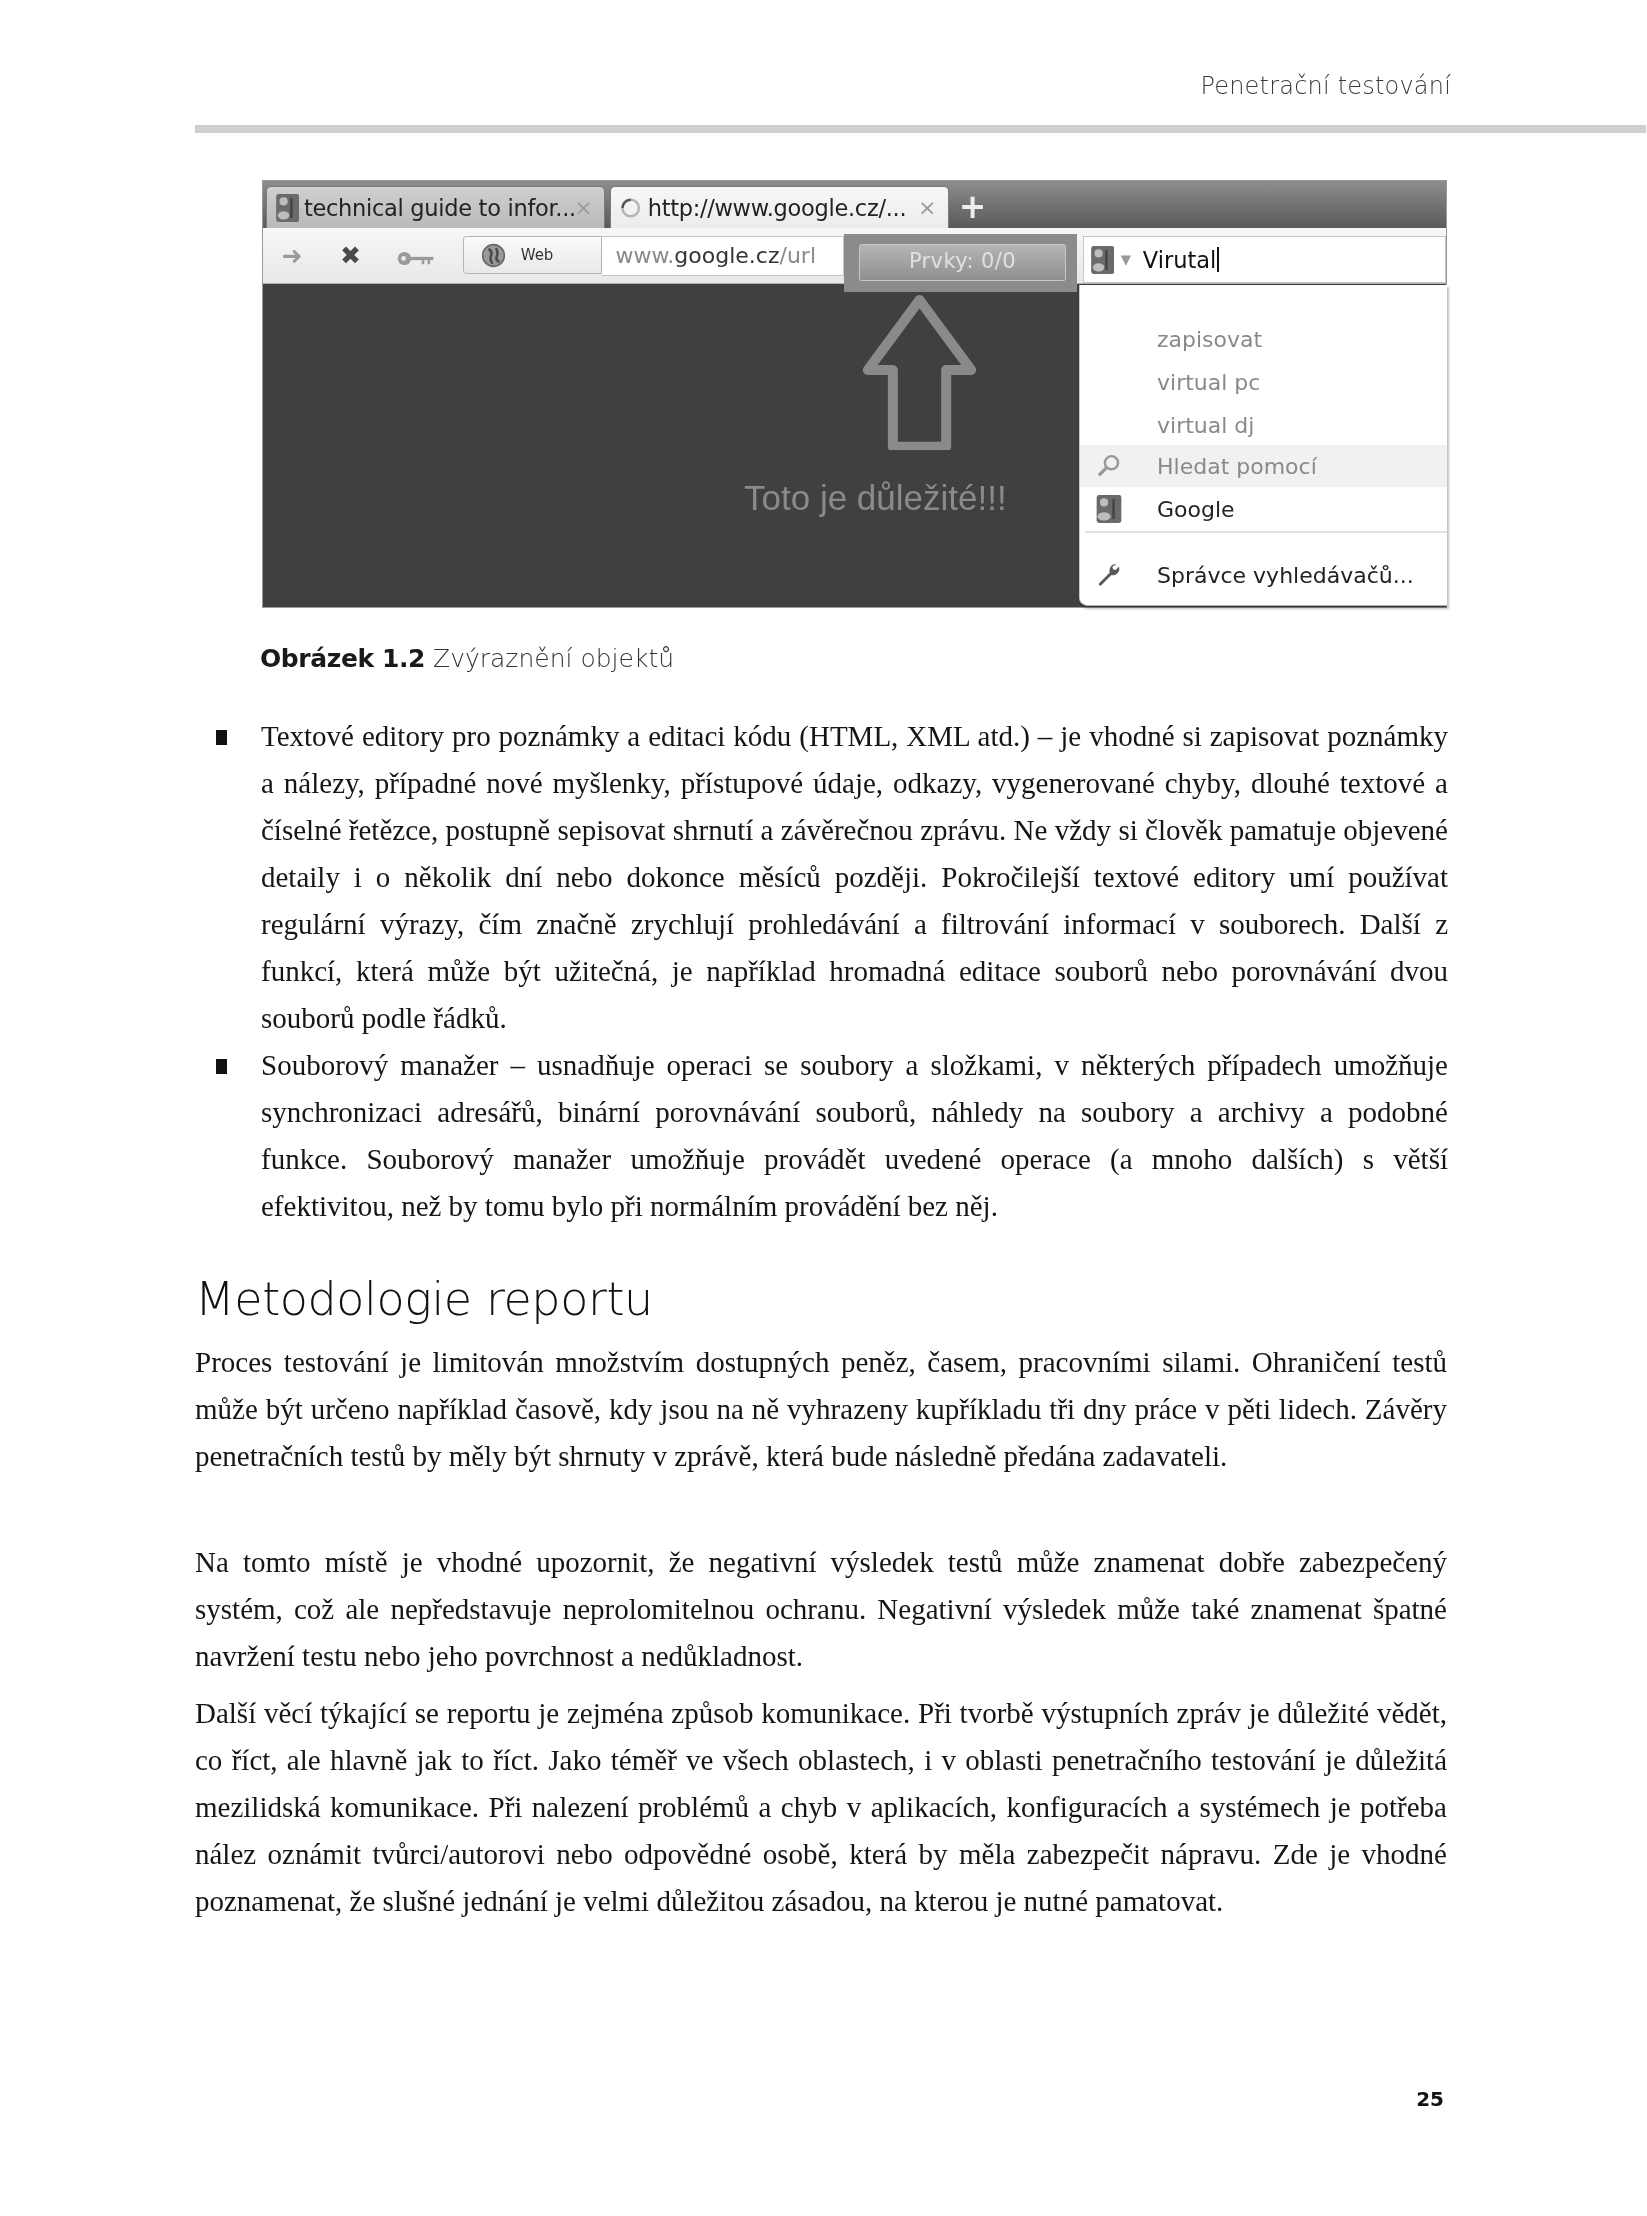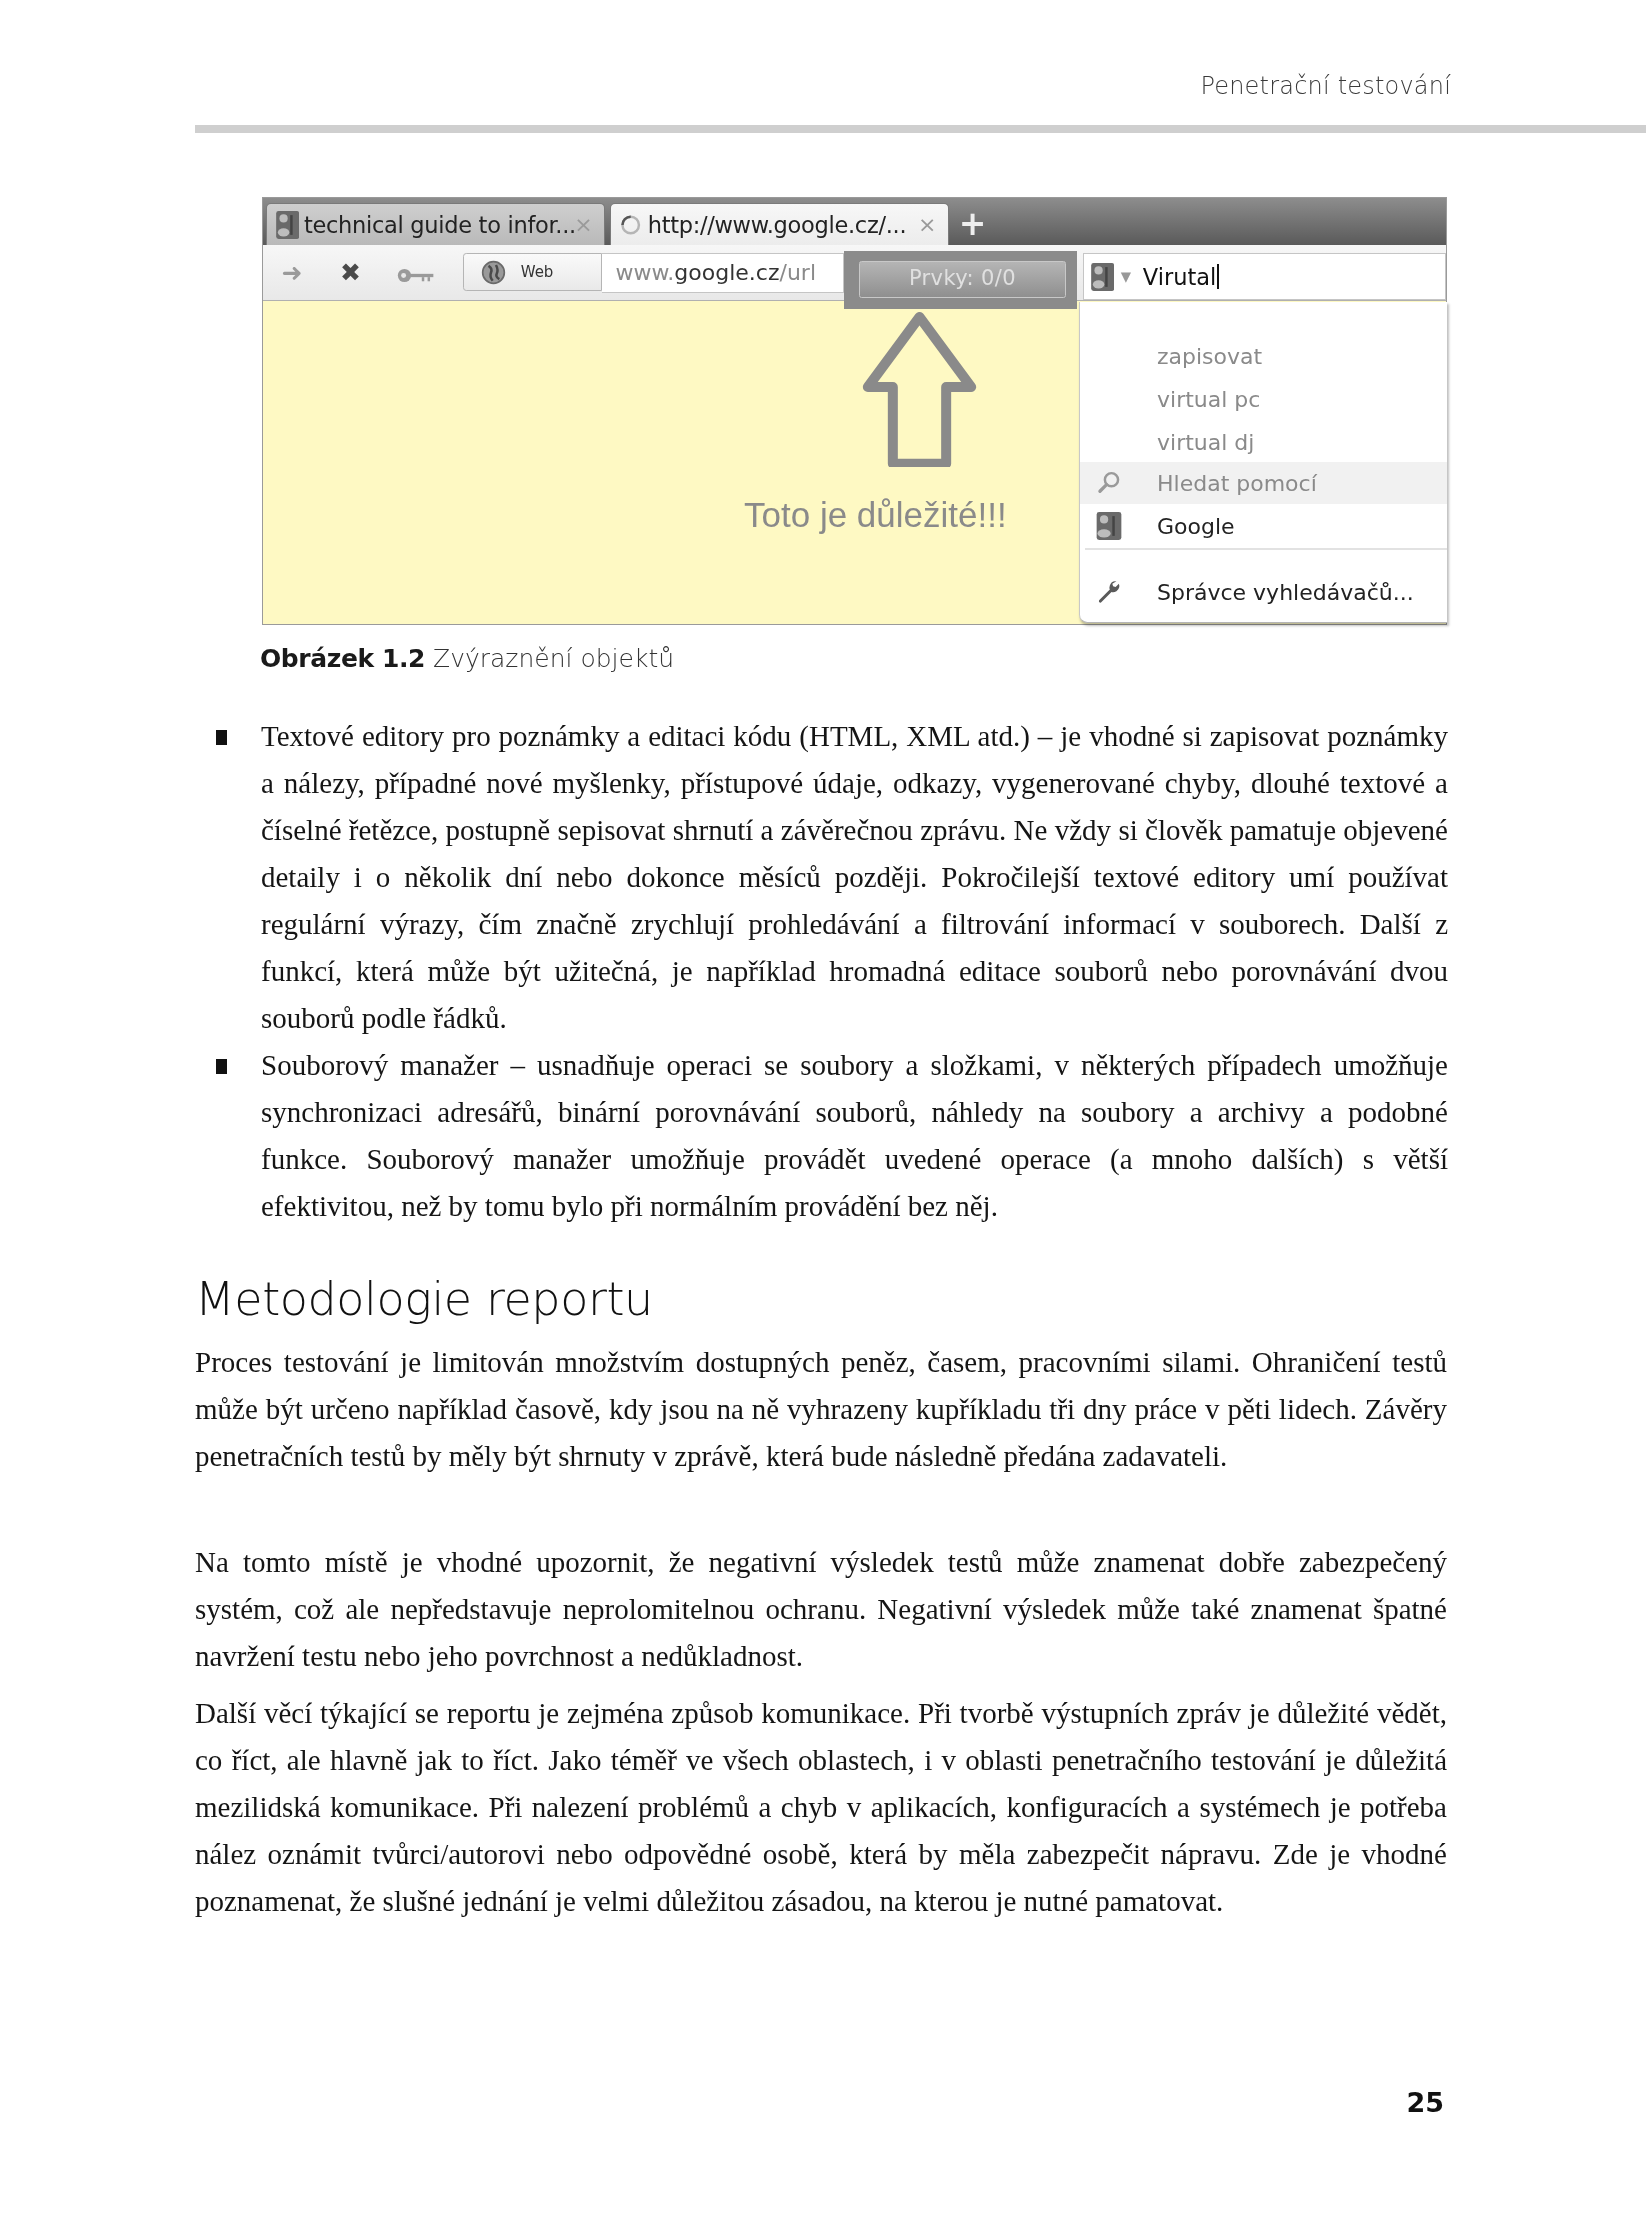--- a/index.html
+++ b/index.html
@@ -1,21 +1,21 @@
 <!DOCTYPE html>
 <html style="font-size:13.4px"><head>
 <meta charset="utf-8">
 <style>
   html, body { margin: 0; padding: 0; background: #fff; }
   body { width: 1648px; height: 2216px; position: relative; overflow: hidden; color: #1a1a1a; }
   .running-header { position: absolute; right: 197px; top: 72px; font-family: "DejaVu Sans", sans-serif; font-weight: 300; font-size: 24px; color: #3a3a3a; letter-spacing: 0.2px; }
   .header-rule { position: absolute; left: 195px; width: 1451px; top: 125px; height: 7.5px; background: #cfcfcf; }
 
   
-  .figure { position: absolute; left: 262px; top: 197px; width: 1185px; height: 428px; border: 1.7px solid #9a9a9a; box-sizing: border-box; background: #fef9c3; overflow: visible; font-family: "DejaVu Sans", sans-serif; }
+  .figure { position: absolute; left: 262px; top: 180px; width: 1185px; height: 428px; border: 1.7px solid #9a9a9a; box-sizing: border-box; background: #404040; overflow: visible; font-family: "DejaVu Sans", sans-serif; }
   .tabstrip { position: absolute; left: 0; top: 0; right: 0; height: 47px; background: linear-gradient(#8d8d8d, #5a5a5a); }
   .tab { position: absolute; top: 5px; height: 42px; border-radius: 5px 5px 0 0; box-sizing: border-box; border: 0.8px solid #7a7a7a; border-bottom: none; display: flex; align-items: center; font-size: 22.5px; color: #222; }
   .tab.inactive { left: 3.3px; width: 339px; background: linear-gradient(#cfcfcf, #b9b9b9); }
   .tab.active { left: 347px; width: 339px; background: linear-gradient(#f7f7f7, #ececec); }
   .tab .favicon { width: 23.4px; height: 28px; margin: 0 5px 0 8.3px; flex: none; }
   .tab .tab-title { flex: 1; white-space: nowrap; overflow: hidden; letter-spacing: -0.3px; }
   .tab .tab-close { color: #9a9a9a; font-size: 22px; margin-right: 11.7px; flex: none; }
   .new-tab { position: absolute; left: 693px; top: 10px; width: 33px; height: 33px; color: #eee; font-size: 33px; line-height: 32px; text-align: center; font-weight: bold; }
 
   .toolbar { position: absolute; left: 0; top: 47px; right: 0; height: 55px; background: linear-gradient(#f7f7f7, #e8e8e8); border-bottom: 1.7px solid #b0b0b0; }
@@ -47,21 +47,21 @@
   .caption .cap-label { font-weight: bold; letter-spacing: -0.4px; }
   .caption .cap-text { font-weight: 300; color: #333; }
 
   .serif { font-family: "Liberation Serif", serif; font-size: 29px; line-height: 47px; color: #151515; text-align: justify; text-align-last: left; }
   .bullet-list { position: absolute; left: 209px; top: 713px; width: 1239px; margin: 0; padding: 0; list-style: none; }
   .bullet-item { position: relative; padding-left: 52px; margin-bottom: 0; }
   .bullet-mark { position: absolute; left: 6.7px; top: 16.7px; width: 11.7px; height: 15px; background: #111; }
 
   .section-heading { position: absolute; left: 195px; top: 1272px; font-family: "DejaVu Sans", sans-serif; font-weight: 300; font-size: 46px; color: #111; letter-spacing: -0.4px; }
   .para { position: absolute; left: 195px; width: 1252px; margin: 0; }
-  .page-number { position: absolute; right: 204px; top: 2087px; font-family: "DejaVu Sans", sans-serif; font-weight: bold; font-size: 27px; color: #111; }
+  .page-number { position: absolute; right: 204px; top: 2087px; font-family: "DejaVu Sans", sans-serif; font-weight: bold; font-size: 20px; color: #111; }
 </style>
 </head>
 <body>
 
 <div class="running-header">Penetrační testování</div>
 <div class="header-rule"></div>
 
 <div class="figure">
   <div class="tabstrip">
     <div class="tab inactive">

